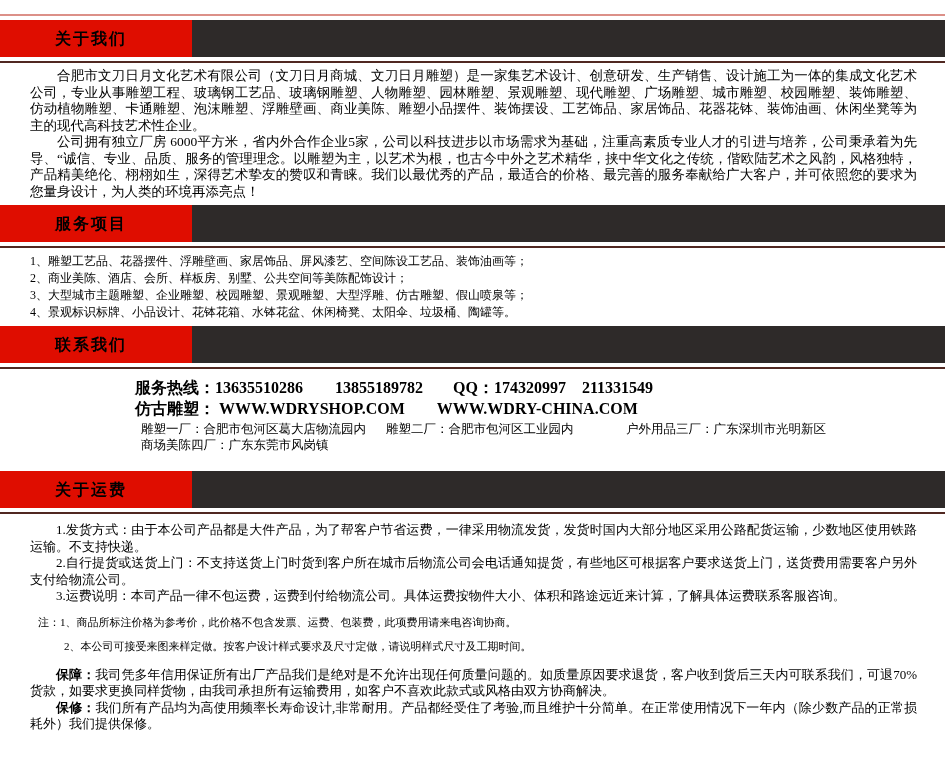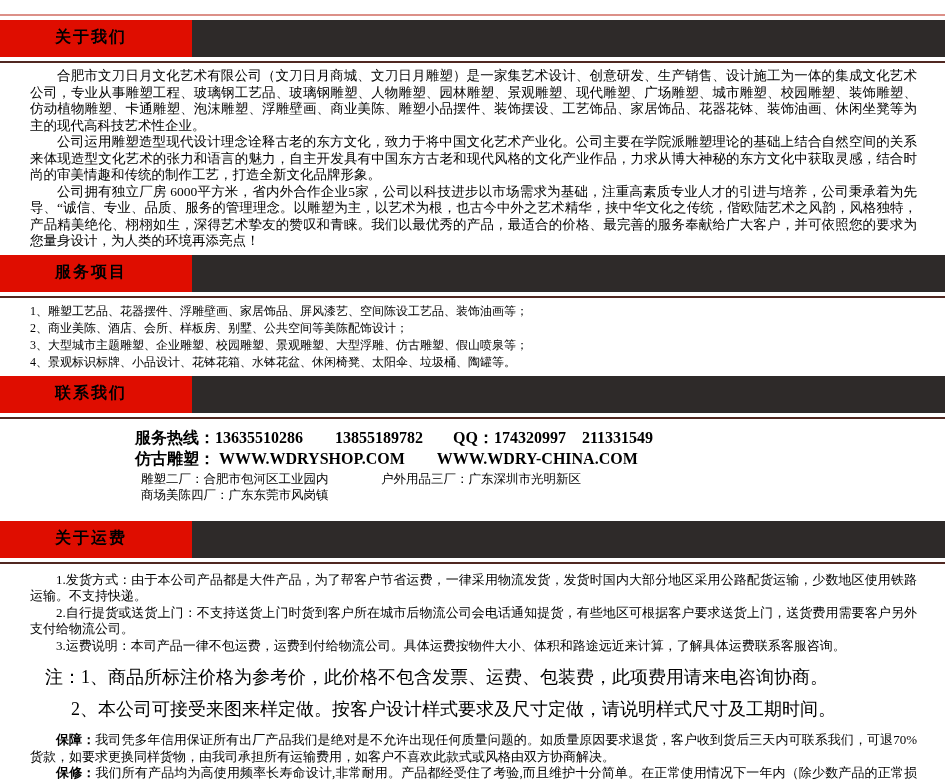--- a/index.html
+++ b/index.html
@@ -7,21 +7,21 @@
     width:945px;height:783px;
     font-family:"Liberation Serif","DejaVu Serif",serif;
     color:#000;
   }
   .page{width:945px;height:783px;overflow:hidden;background:#fff;}
   .top-hairline{height:2px;background:#dc9088;margin:14px 0 4px 0;}
   .banner{display:flex;height:37px;}
   .banner .banner-red{width:192px;background:#df0d00;}
   .banner .banner-title{
     display:block;padding-left:55px;line-height:37px;
-    font-family:Liberation Mono, monospace;
+    font-family:Liberation Serif, serif;
     font-weight:bold;font-size:16px;color:#000;letter-spacing:2px;
   }
   .banner .banner-dark{flex:1;background:#2e2a29;}
   .banner-underline{height:2px;background:#502821;margin-top:4px;}
   .section-body{padding:5px 28px 5px 30px;}
   p.para{
     margin:0;text-indent:2em;font-size:13.5px;line-height:16.5px;
     text-align:justify;
   }
   .services-list p{margin:0;font-size:12px;line-height:17px;}
@@ -35,21 +35,21 @@
   .showroom-line{font-size:13px;line-height:17px;margin-top:4px;padding-left:6px;}
   .factories{font-size:12.5px;margin-top:2px;padding-left:6px;}
   .factory-row{display:flex;line-height:16px;}
   .factory-row .fc1{width:245px;}
   .factory-row .fc2{width:240px;}
   .factory-row .fc3{flex:1;}
   
   .shipping-body{padding:8px 28px 0 30px;}
   .shipping-body p.para{font-size:13px;line-height:16.5px;}
   .notes-block{margin-top:9px;}
-  .notes-block p{margin:15px;font-size:18px;line-height:16.5px;}
+  .notes-block p{margin:8px;font-size:11px;line-height:16.5px;}
   .notes-block p.note-2{padding-left:26px;}
   .guarantee-block{margin-top:12px;}
   .guarantee-block p{margin:0;text-indent:2em;font-size:13px;line-height:16.5px;text-align:justify;}
   .guarantee-block b{font-weight:bold;}
   .sect-gap{height:12px;}
 </style>
 </head>
 <body>
 
 <div class="page">
@@ -59,21 +59,20 @@
   <div class="banner">
     <div class="banner-red">
       <span class="banner-title">关于我们</span>
     </div>
     <div class="banner-dark"></div>
   </div>
   <div class="banner-underline"></div>
 
   <div class="section-body">
     <p class="para">合肥市文刀日月文化艺术有限公司（文刀日月商城、文刀日月雕塑）是一家集艺术设计、创意研发、生产销售、设计施工为一体的集成文化艺术公司，专业从事雕塑工程、玻璃钢工艺品、玻璃钢雕塑、人物雕塑、园林雕塑、景观雕塑、现代雕塑、广场雕塑、城市雕塑、校园雕塑、装饰雕塑、仿动植物雕塑、卡通雕塑、泡沫雕塑、浮雕壁画、商业美陈、雕塑小品摆件、装饰摆设、工艺饰品、家居饰品、花器花钵、装饰油画、休闲坐凳等为主的现代高科技艺术性企业。</p>
-    <p class="para">公司运用雕塑造型现代设计理念诠释古老的东方文化，致力于将中国文化艺术产业化。公司主要在学院派雕塑理论的基础上结合自然空间的关系来体现造型文化艺术的张力和语言的魅力，自主开发具有中国东方古老和现代风格的文化产业作品，力求从博大神秘的东方文化中获取灵感，结合时尚的审美情趣和传统的制作工艺，打造全新文化品牌形象。</p>
     <p class="para">公司拥有独立厂房 6000平方米，省内外合作企业5家，公司以科技进步以市场需求为基础，注重高素质专业人才的引进与培养，公司秉承着为先导、“诚信、专业、品质、服务的管理理念。以雕塑为主，以艺术为根，也古今中外之艺术精华，挟中华文化之传统，偕欧陆艺术之风韵，风格独特，产品精美绝伦、栩栩如生，深得艺术挚友的赞叹和青睐。我们以最优秀的产品，最适合的价格、最完善的服务奉献给广大客户，并可依照您的要求为您量身设计，为人类的环境再添亮点！</p>
   </div>
 
   <div class="banner">
     <div class="banner-red">
       <span class="banner-title">服务项目</span>
     </div>
     <div class="banner-dark"></div>
   </div>
   <div class="banner-underline"></div>
@@ -95,20 +94,21 @@
 
   <div class="contact-block">
     <div class="hotline-line">
       <span>服务热线：</span><span>13635510286　　13855189782</span><span class="qq-part">QQ：</span><span>174320997　211331549</span>
     </div>
     <div class="website-line">
       <span>仿古雕塑：</span><span class="site-values">WWW.WDRYSHOP.COM　　WWW.WDRY-CHINA.COM</span>
     </div>
     <div class="factories">
       <div class="factory-row">
+        <span class="fc1">雕塑一厂：合肥市包河区葛大店物流园内</span>
         <span class="fc2">雕塑二厂：合肥市包河区工业园内</span>
         <span class="fc3">户外用品三厂：广东深圳市光明新区</span>
       </div>
       <div class="factory-row">
         <span class="fc1">商场美陈四厂：广东东莞市风岗镇</span>
       </div>
     </div>
   </div>
 
   <div class="sect-gap"></div>

